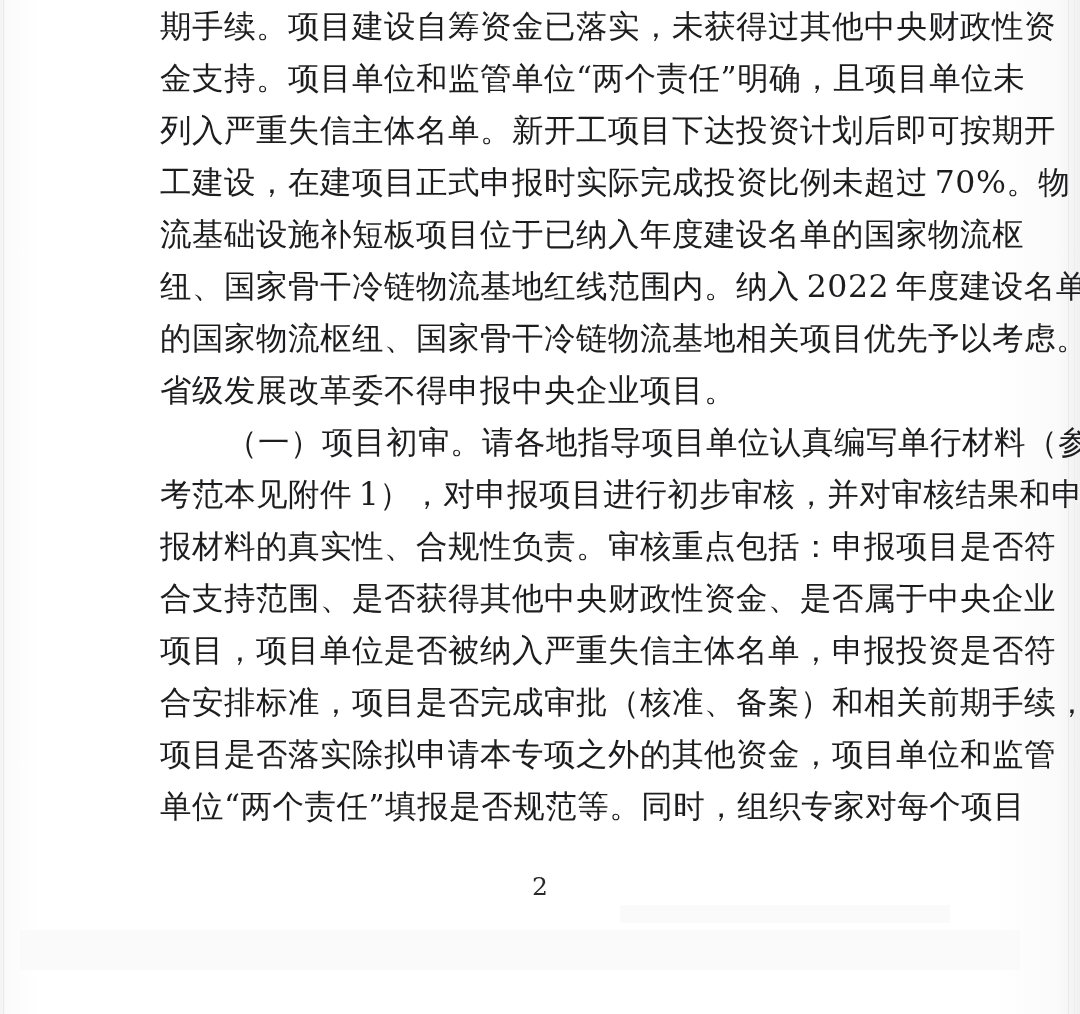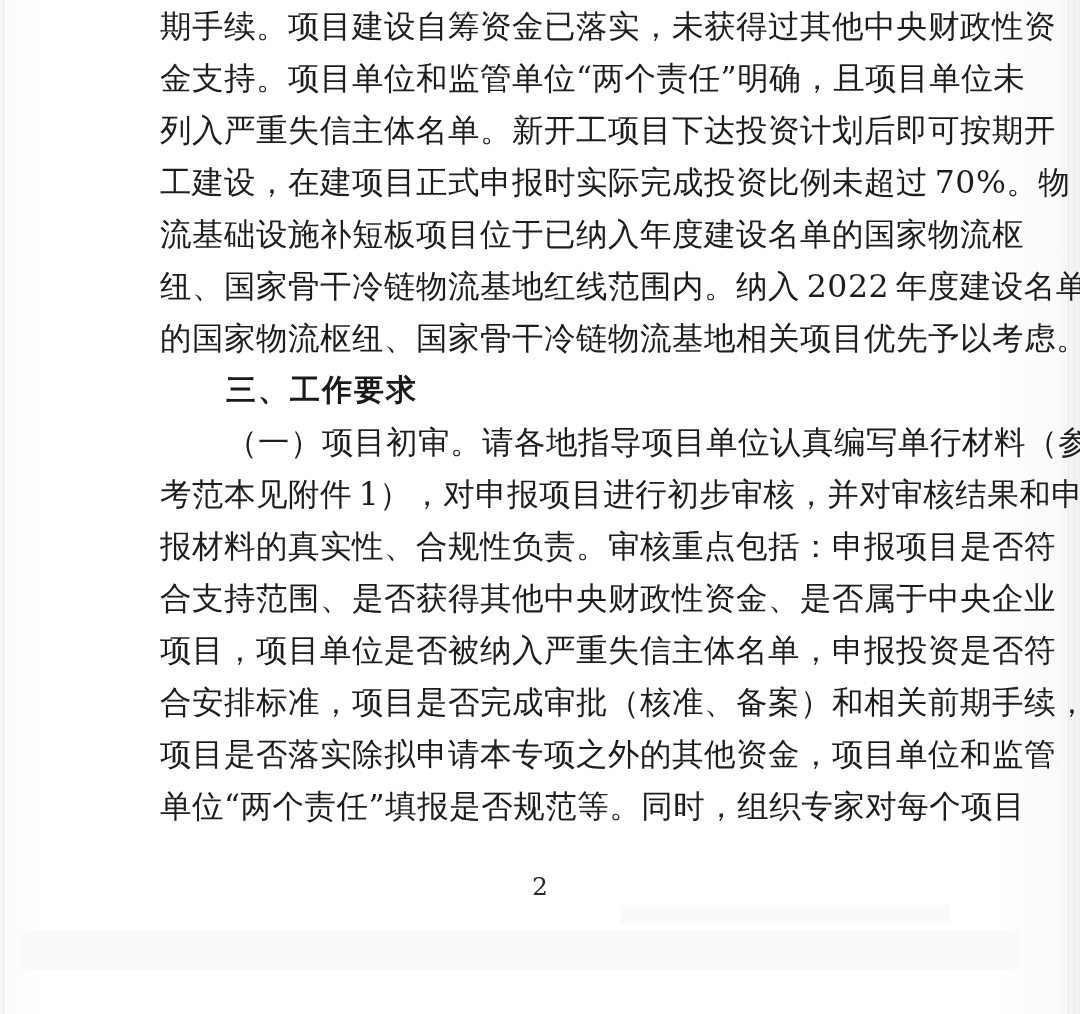--- a/index.html
+++ b/index.html
@@ -345,23 +345,23 @@
           <span>项</span>
           <span>目</span>
           <span>优</span>
           <span>先</span>
           <span>予</span>
           <span>以</span>
           <span>考</span>
           <span>虑</span>
           <span>。</span>
         </div>
+      <div class="line">省级发展改革委不得申报中央企业项目。</div>
     </div>
 
-    <div class="heading">三、工作要求</div>
 
     <div>
       <div class="line justify indent">
           <span>（</span>
           <span>一</span>
           <span>）</span>
           <span>项</span>
           <span>目</span>
           <span>初</span>
           <span>审</span>

